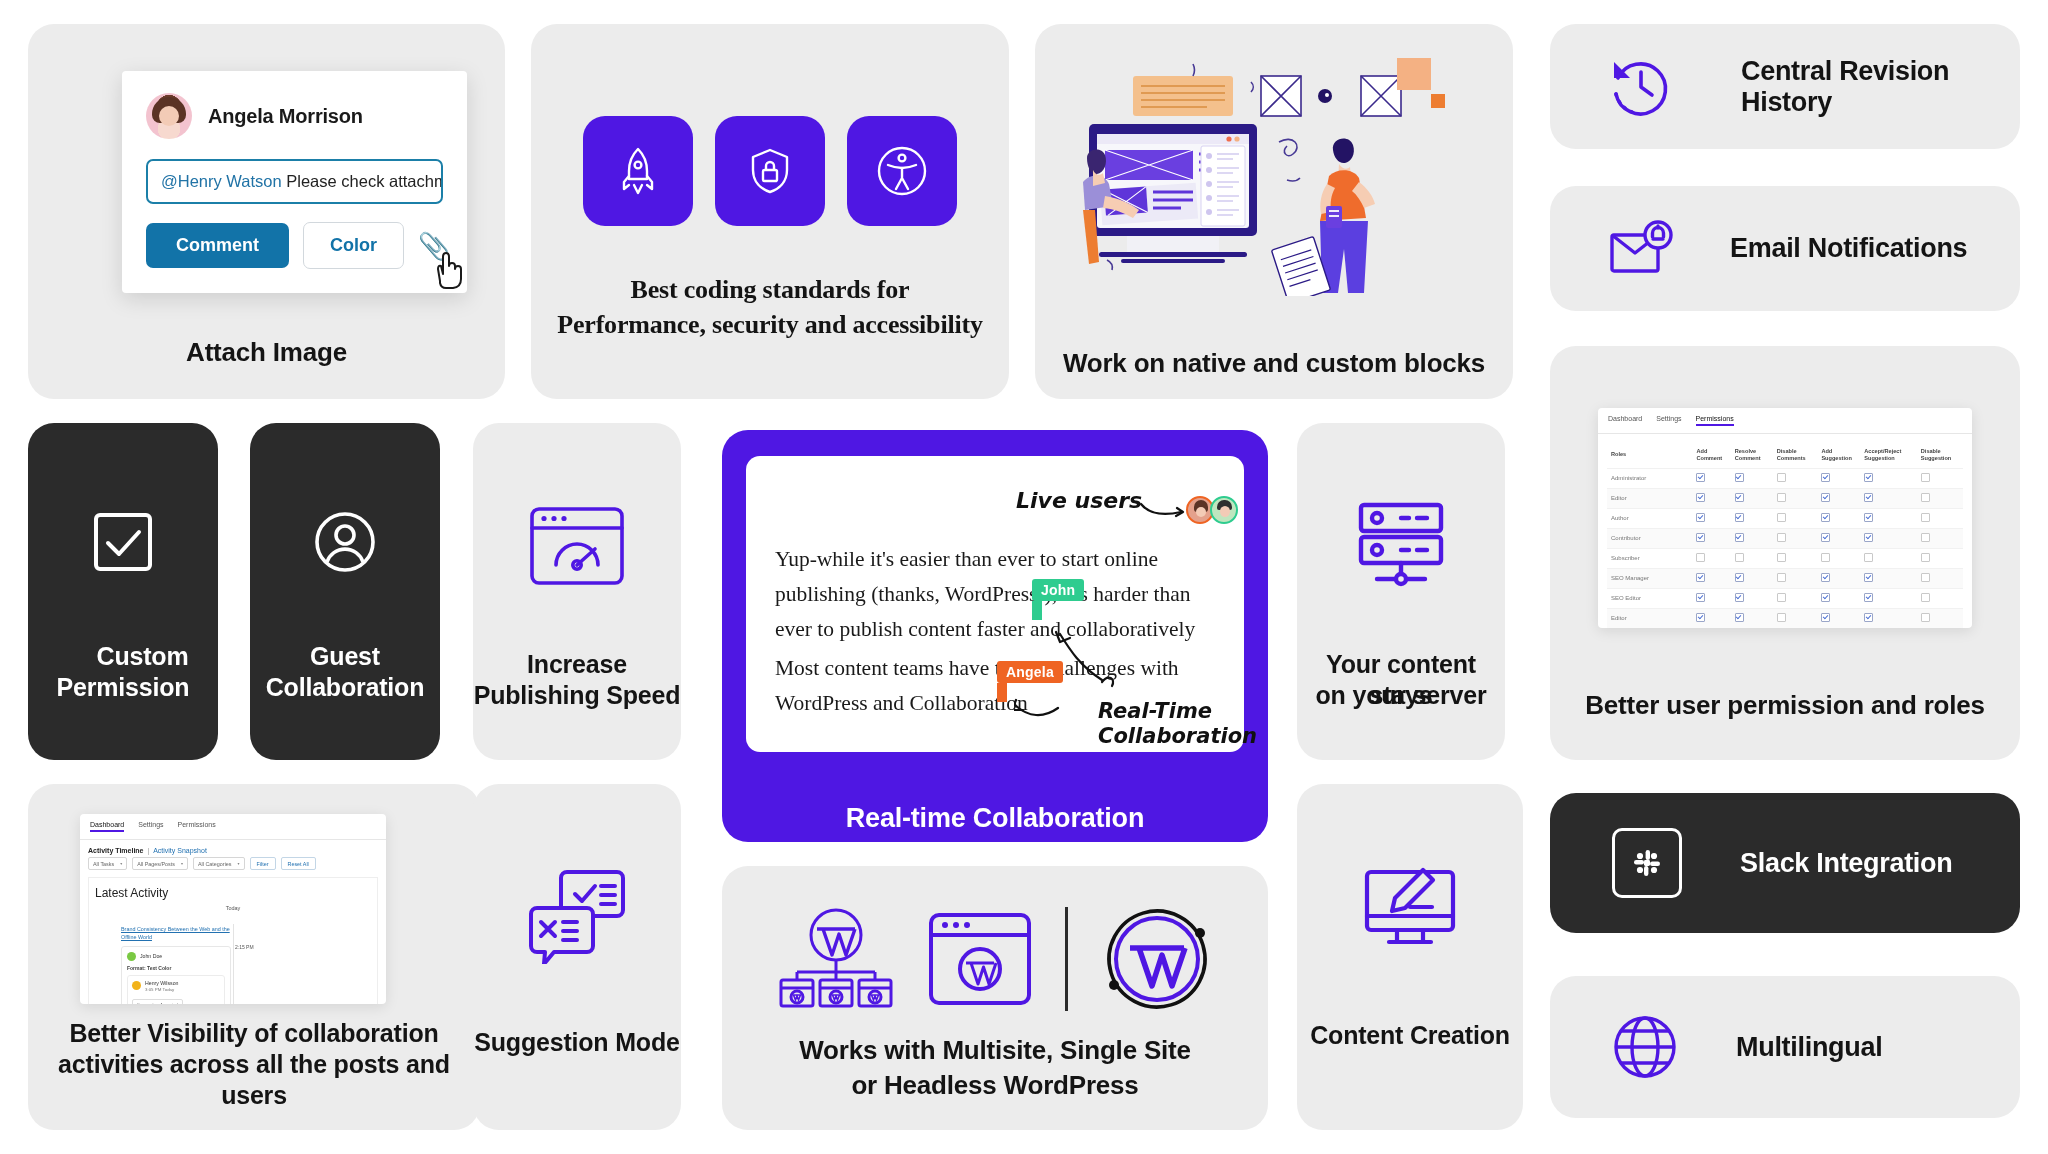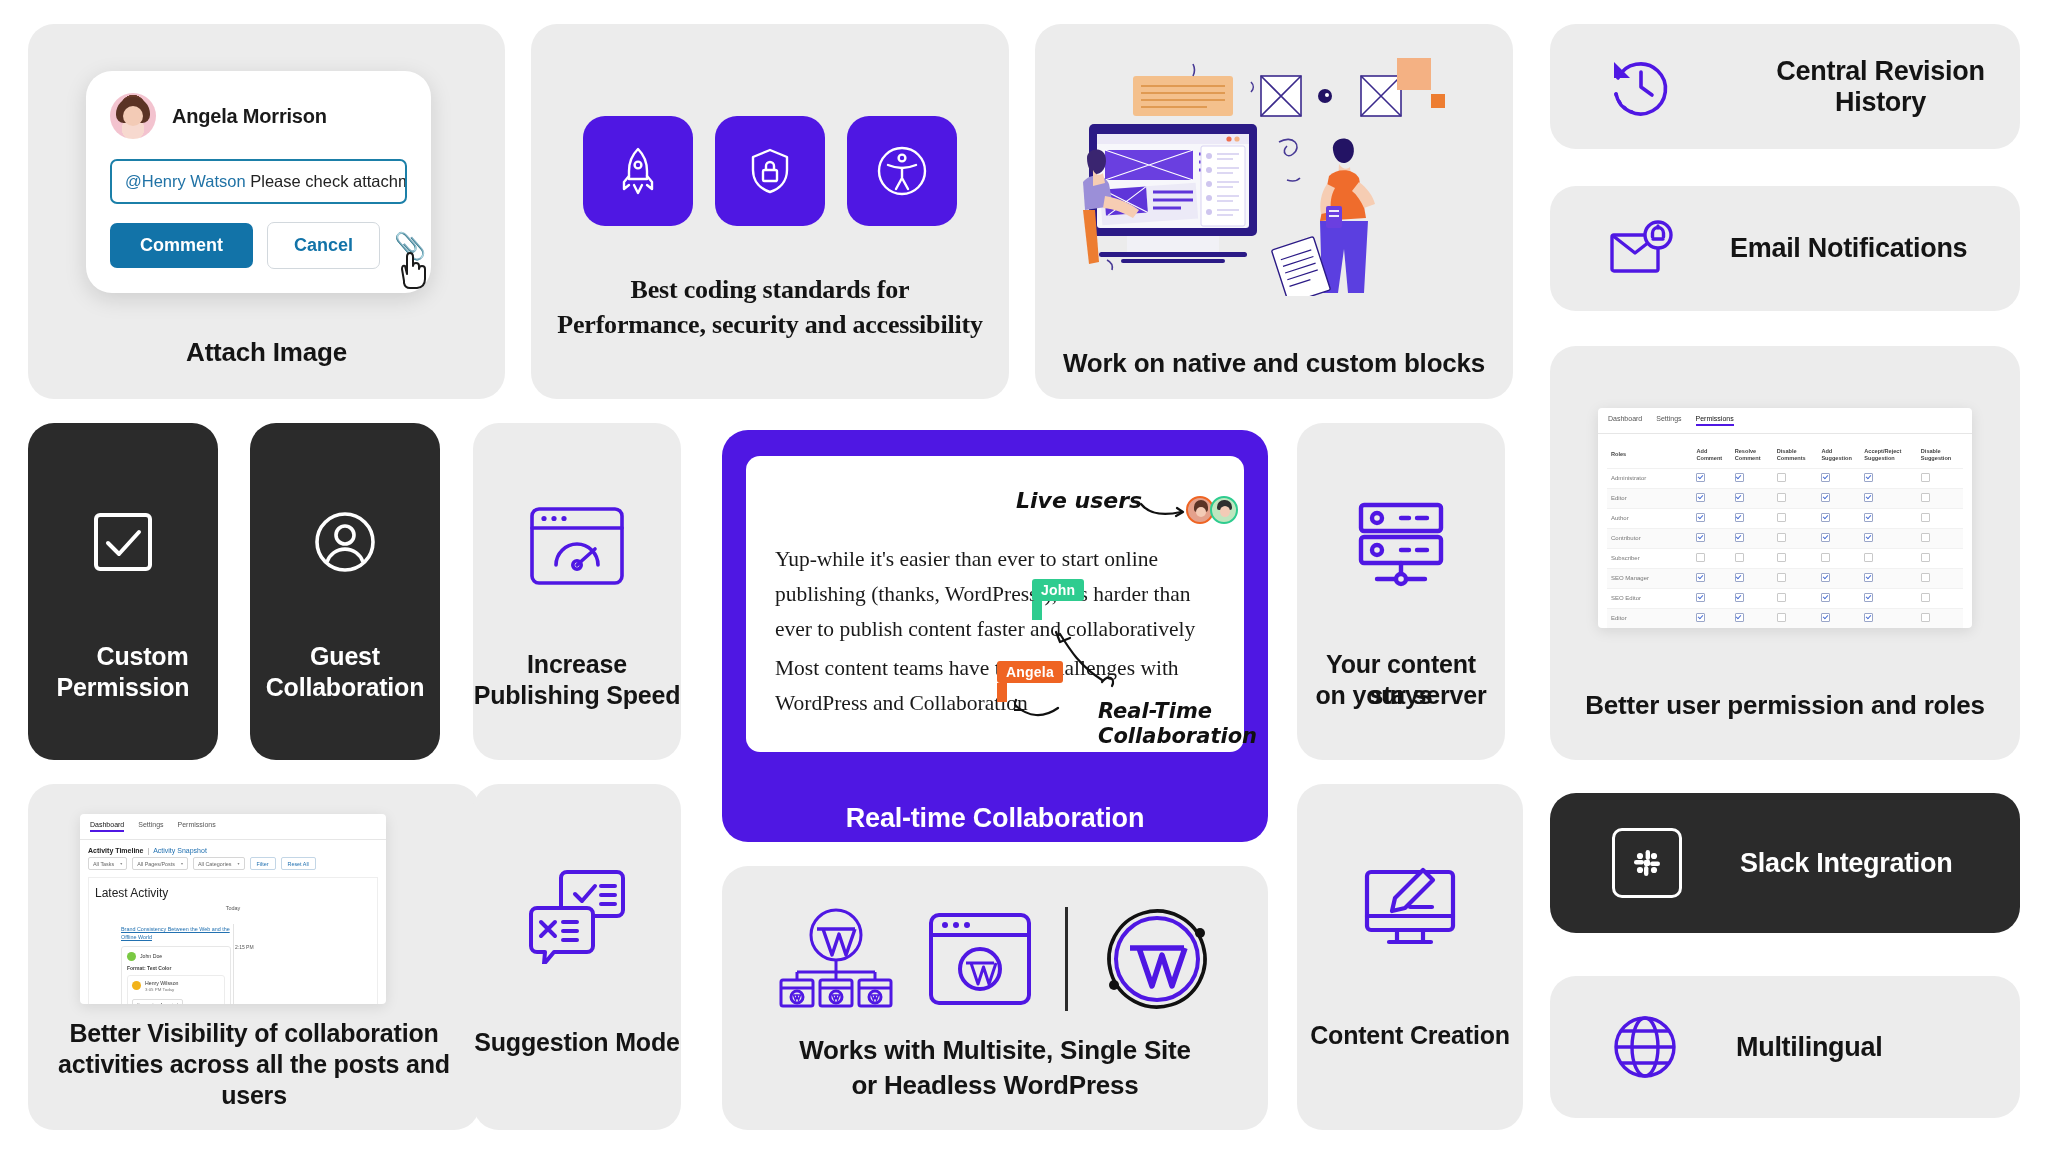--- a/index.html
+++ b/index.html
@@ -26,22 +26,22 @@
   .stack{position:absolute;left:0;right:0;display:flex;flex-direction:column;
          align-items:center;justify-content:center;}
 
   
   .rowcard{display:flex;align-items:center;}
   .rowcard .ic{flex:0 0 auto;display:flex;align-items:center;justify-content:center;}
   .rowcard .lbl{font-weight:bold;font-size:27px;color:#141414;letter-spacing:-0.3px;}
   .rowcard.dark .lbl{color:#fff;}
 
   
-  .popup{position:absolute;background:#fff;border-radius:26px;
-         box-shadow:0 6px 22px rgba(0,0,0,.13);box-sizing:border-box;}
+  .popup{position:absolute;background:#fff;border-radius:4px;
+         box-shadow:0 6px 22px rgba(0,0,0,.13);box-sizing:border-box;margin-left:36px;}
   .popup-head{display:flex;align-items:center;gap:16px;padding:22px 24px 0 24px;}
   .avatar-ang{width:46px;height:46px;border-radius:50%;
      background:
        radial-gradient(circle at 50% 78%, #f7d9cf 0 26%, transparent 27%),
        radial-gradient(ellipse at 50% 40%, #6b3b2b 0 42%, transparent 43%),
        linear-gradient(#f3c3cf,#f3c3cf);
      position:relative;overflow:hidden;flex:0 0 auto;}
   .avatar-ang:after{content:"";position:absolute;left:13px;top:13px;width:20px;height:20px;
      border-radius:50%;background:#f3cbb6;}
   .avatar-ang:before{content:"";position:absolute;left:6px;top:4px;width:34px;height:26px;
@@ -127,21 +127,21 @@
     <div class="popup" style="left:58px;top:47px;width:345px;height:222px;">
       <div class="popup-head">
         <div class="avatar-ang"></div>
         <div class="popup-name">Angela Morrison</div>
       </div>
       <div class="popup-input">
         <span class="mention">@Henry Watson</span><span> Please check attachment.</span>
       </div>
       <div class="popup-actions">
         <div class="btn-comment">Comment</div>
-        <div class="btn-cancel">Cancel</div>
+        <div class="btn-cancel">Color</div>
         <div class="clip">📎</div>
       </div>
       <div class="cursor" style="left:308px;top:180px;">
         <svg width="34" height="40" viewBox="0 0 34 40">
           <path d="M10 30 L8 18 q0-4 3-3 l2 8 V6 q0-4 3-4 t3 4 v9 q0-3 3-3 t3 3 v3 q0-3 3-3 t3 3 v10 q0 8-8 9 h-7 q-5 0-6-5z" fill="#fff" stroke="#1a1a1a" stroke-width="2" stroke-linejoin="round"></path>
         </svg>
       </div>
     </div>
     <div class="cap" style="position:absolute;left:0;right:0;top:312px;font-size:26px;">Attach Image</div>
   </div>
@@ -262,21 +262,21 @@
     <div class="ic">
       <svg width="66" height="66" viewBox="0 0 66 66" fill="none" stroke="#4f17e3" stroke-width="3.6" stroke-linecap="round" stroke-linejoin="round">
         <path d="M10 24a25 25 0 1 1-2 16"></path>
         <path d="M6 8v16h16" fill="#4f17e3" stroke="none"></path>
         <path d="M33 18v15l11 8"></path>
         <g stroke-dasharray="1.5 6.5">
             <path d="M8 40a25 25 0 0 0 16 18"></path>
           </g>
       </svg>
     </div>
-    <div class="lbl" style="margin-left:67px;text-align:center;">Central Revision History</div>
+    <div class="lbl" style="margin-left:67px;">Central Revision History</div>
   </div>
 
   <div class="card grey rowcard" style="left:1550px;top:186px;width:470px;height:125px;padding-left:58px;">
     <div class="ic">
       <svg width="66" height="60" viewBox="0 0 66 60" fill="none" stroke="#4f17e3" stroke-width="3.4" stroke-linejoin="round">
         <rect x="4" y="16" width="46" height="36" rx="2"></rect>
         <path d="M4 16l23 18 23-18"></path>
         <circle cx="50" cy="16" r="13" fill="#ececec"></circle>
         <path d="M45 20h10M50 7v2M44.5 18v-4a5.5 5.5 0 0111 0v4" stroke-linecap="round"></path>
       </svg>

